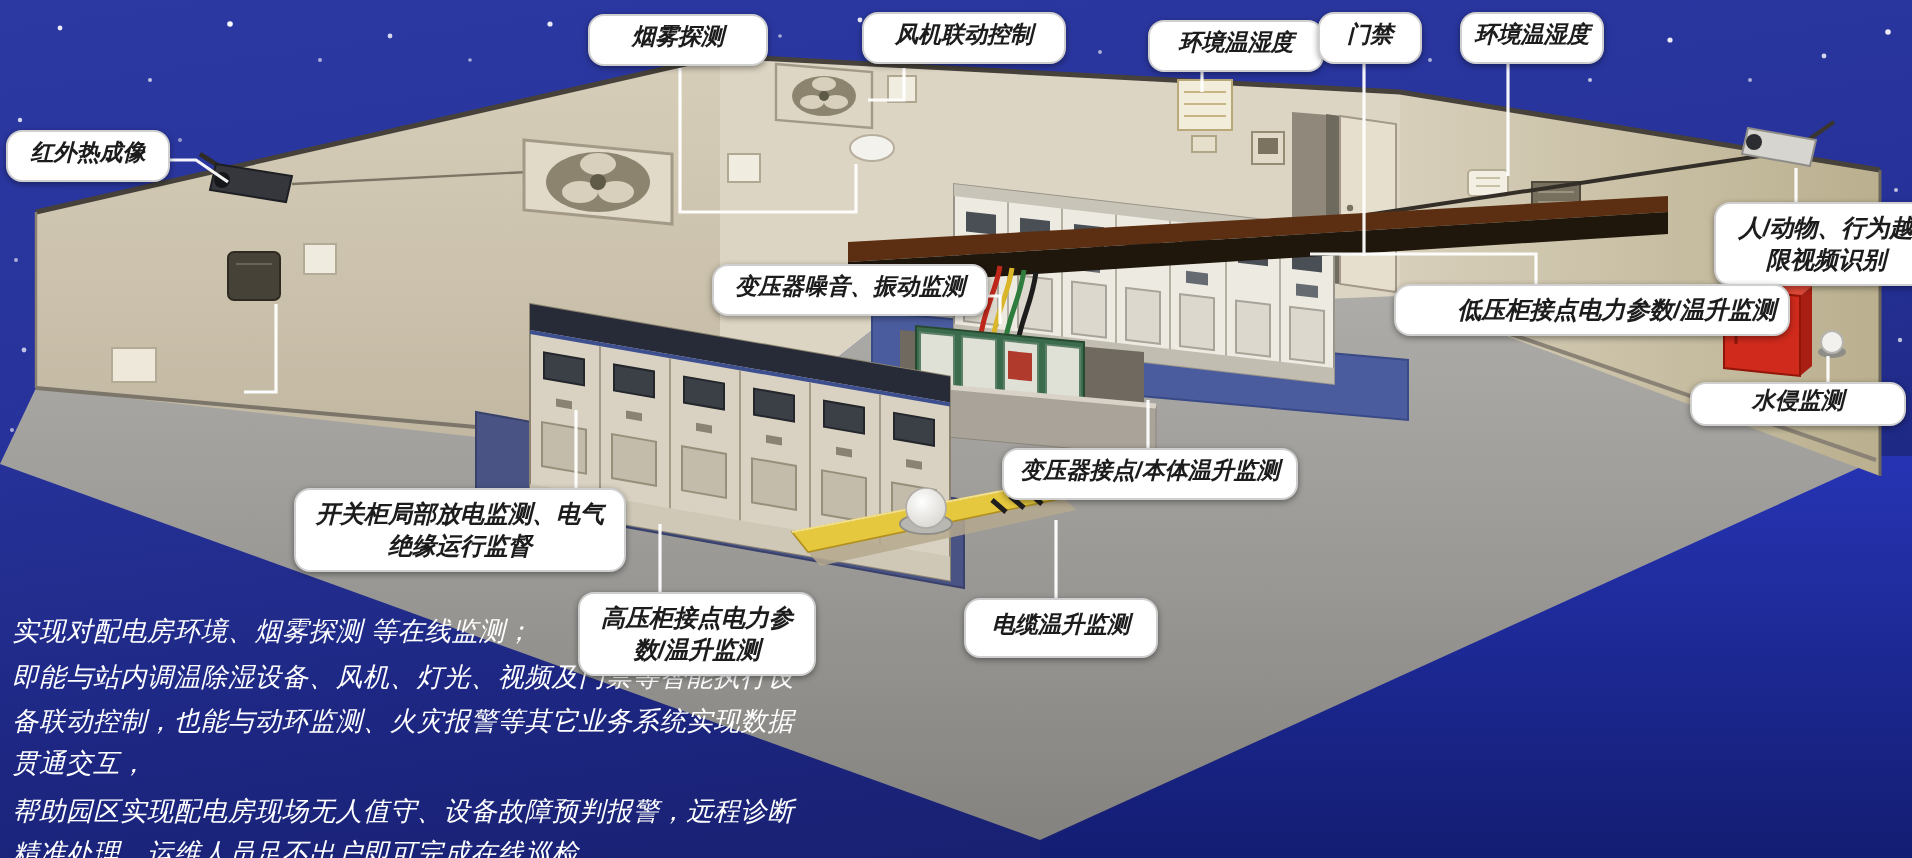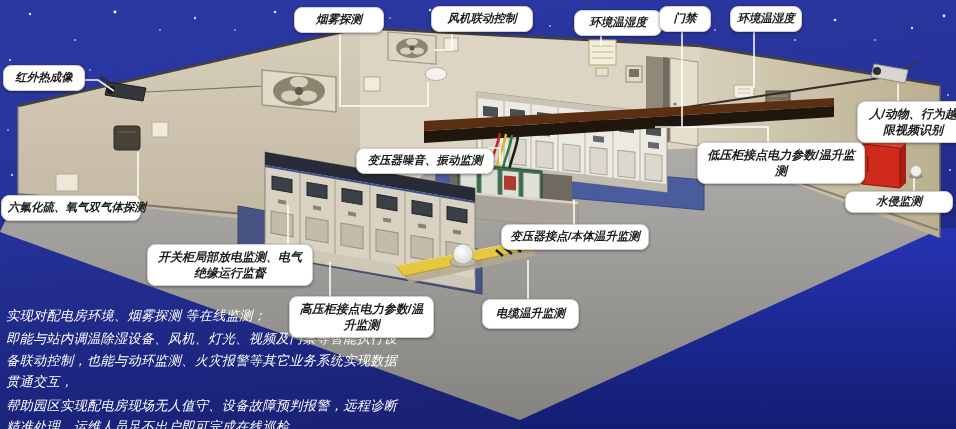--- a/index.html
+++ b/index.html
@@ -325,27 +325,26 @@
   </g>
 </svg>
 
 <div class="callout small" style="left:294px;top:7px;width:90px;">烟雾探测</div>
 <div class="callout small" style="left:431px;top:6px;width:102px;">风机联动控制</div>
 <div class="callout small" style="left:561px;top:10px;width:88px;margin-left:13px;">环境温湿度</div>
 <div class="callout small" style="left:659px;top:6px;width:52px;">门禁</div>
 <div class="callout small" style="left:730px;top:6px;width:72px;">环境温湿度</div>
 <div class="callout small" style="left:3px;top:65px;width:82px;">红外热成像</div>
 <div class="callout" style="left:845px;top:101px;width:112px;margin-left:12px;">人/动物、行为越限视频识别</div>
-<div class="callout small" style="left:1px;top:195px;width:140px;">六氟化硫、氧气双气体探测</div>
 <div class="callout small" style="left:845px;top:191px;width:108px;padding:2px;">水侵监测</div>
-<div class="callout small" style="left:356px;top:132px;width:138px;margin-top:16px;">变压器噪音、振动监测</div>
-<div class="callout" style="left:697px;top:142px;width:168px;">低压柜接点电力参数/温升监测</div>
+<div class="callout small" style="left:356px;top:132px;width:138px;">变压器噪音、振动监测</div>
+<div class="callout" style="left:697px;top:142px;width:198px;text-align:right;">低压柜接点电力参数/温升监测</div>
 <div class="callout small" style="left:501px;top:224px;width:148px;">变压器接点/本体温升监测</div>
 <div class="callout" style="left:147px;top:244px;width:166px;">开关柜局部放电监测、电气绝缘运行监督</div>
-<div class="callout" style="left:289px;top:296px;width:145px;">高压柜接点电力参数/温升监测</div>
+<div class="callout" style="left:289px;top:296px;width:119px;">高压柜接点电力参数/温升监测</div>
 <div class="callout small" style="left:482px;top:299px;width:97px;padding:6px;">电缆温升监测</div>
 
 <div class="info">
   <p>实现对配电房环境、烟雾探测 等在线监测；</p>
   <p>即能与站内调温除湿设备、风机、灯光、视频及门禁等智能执行设备联动控制，也能与动环监测、火灾报警等其它业务系统实现数据贯通交互，</p>
   <p>帮助园区实现配电房现场无人值守、设备故障预判报警，远程诊断精准处理，运维人员足不出户即可完成在线巡检。</p>
 </div>
 
 </div>
 

